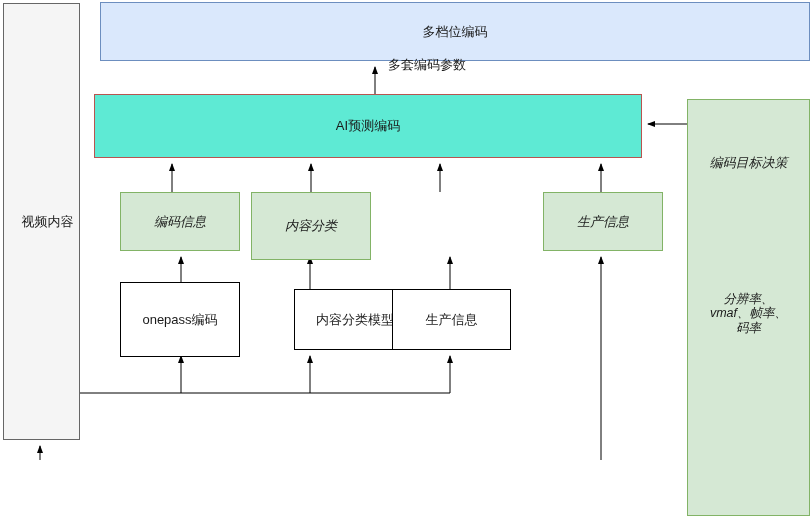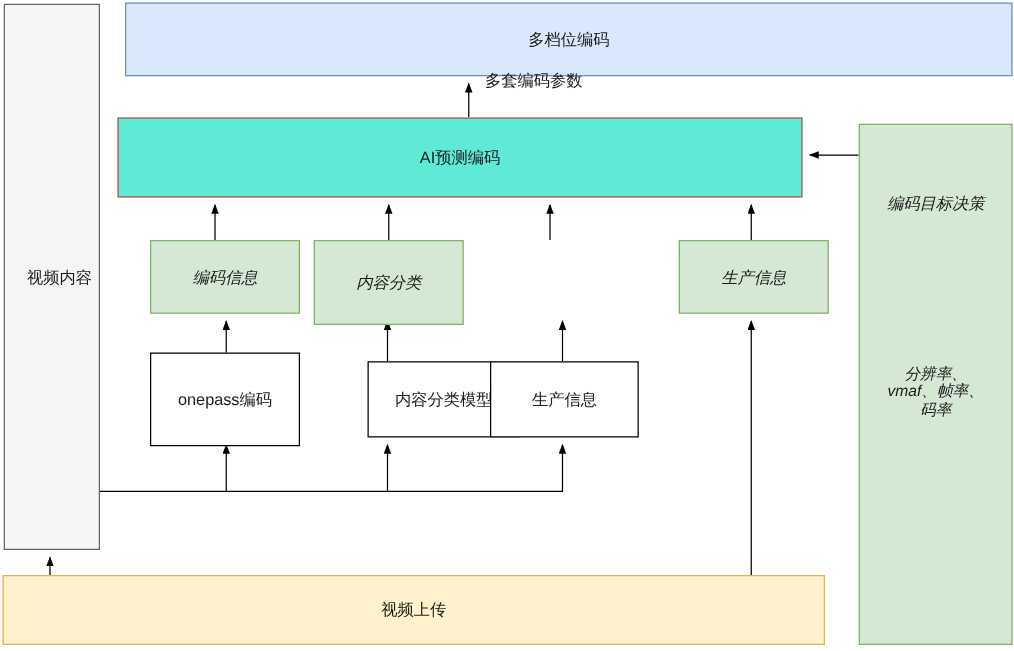--- a/index.html
+++ b/index.html
@@ -144,17 +144,14 @@
 
   <div class="node fill-white n-transfer">
     <span>生产信息</span>
   </div>
 
   <div class="node fill-green n-target">
     <div class="target-title">编码目标决策</div>
     <div class="target-sub">分辨率、vmaf、帧率、码率</div>
   </div>
 
-  <div class="node fill-yellow n-upload">
-    <span>视频上传</span>
-  </div>
 
 </div>
 
 </body></html>

